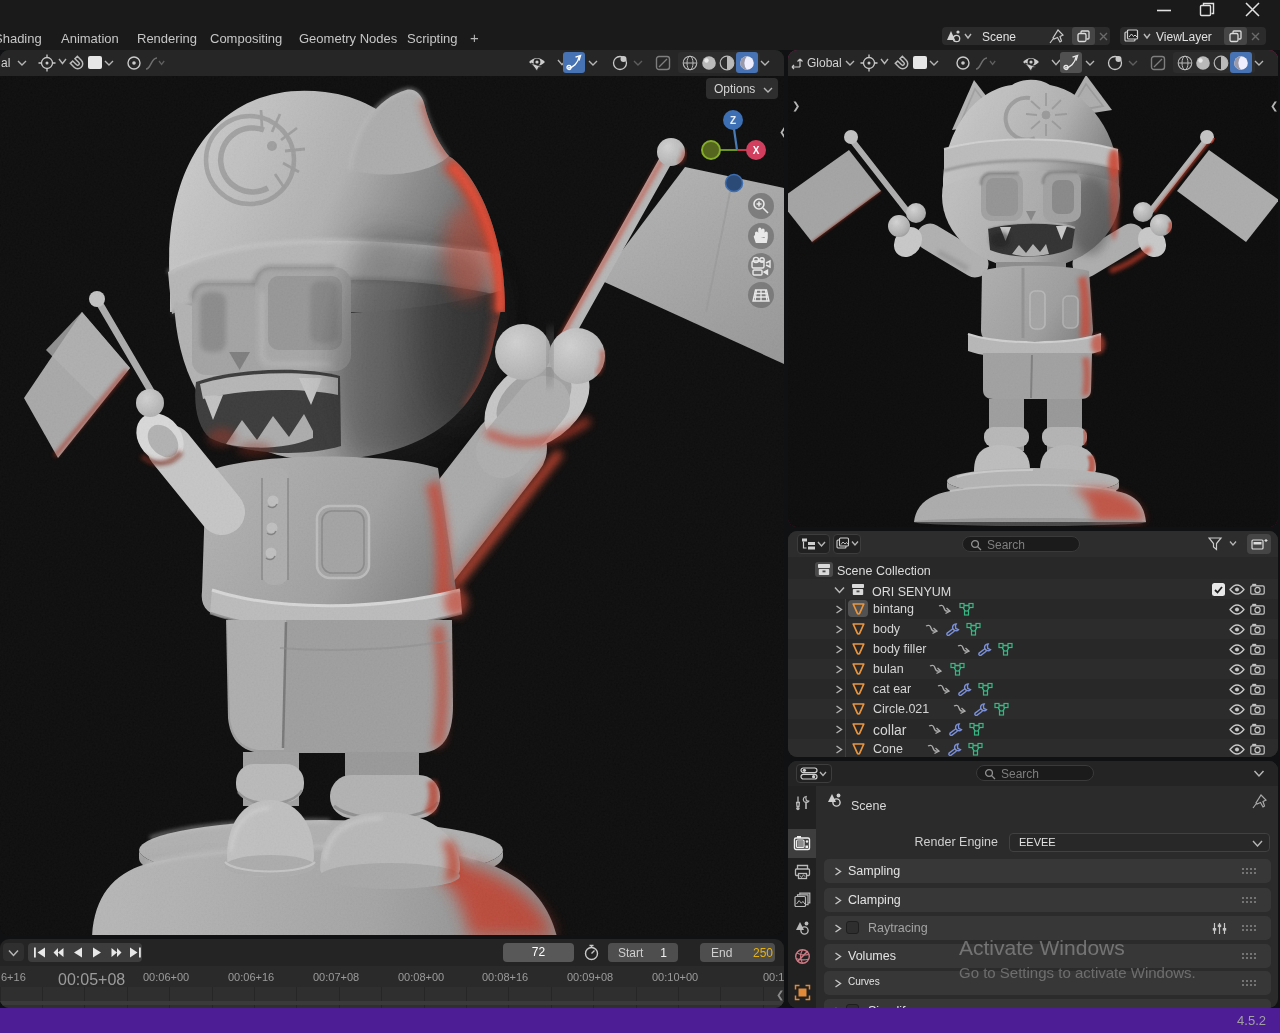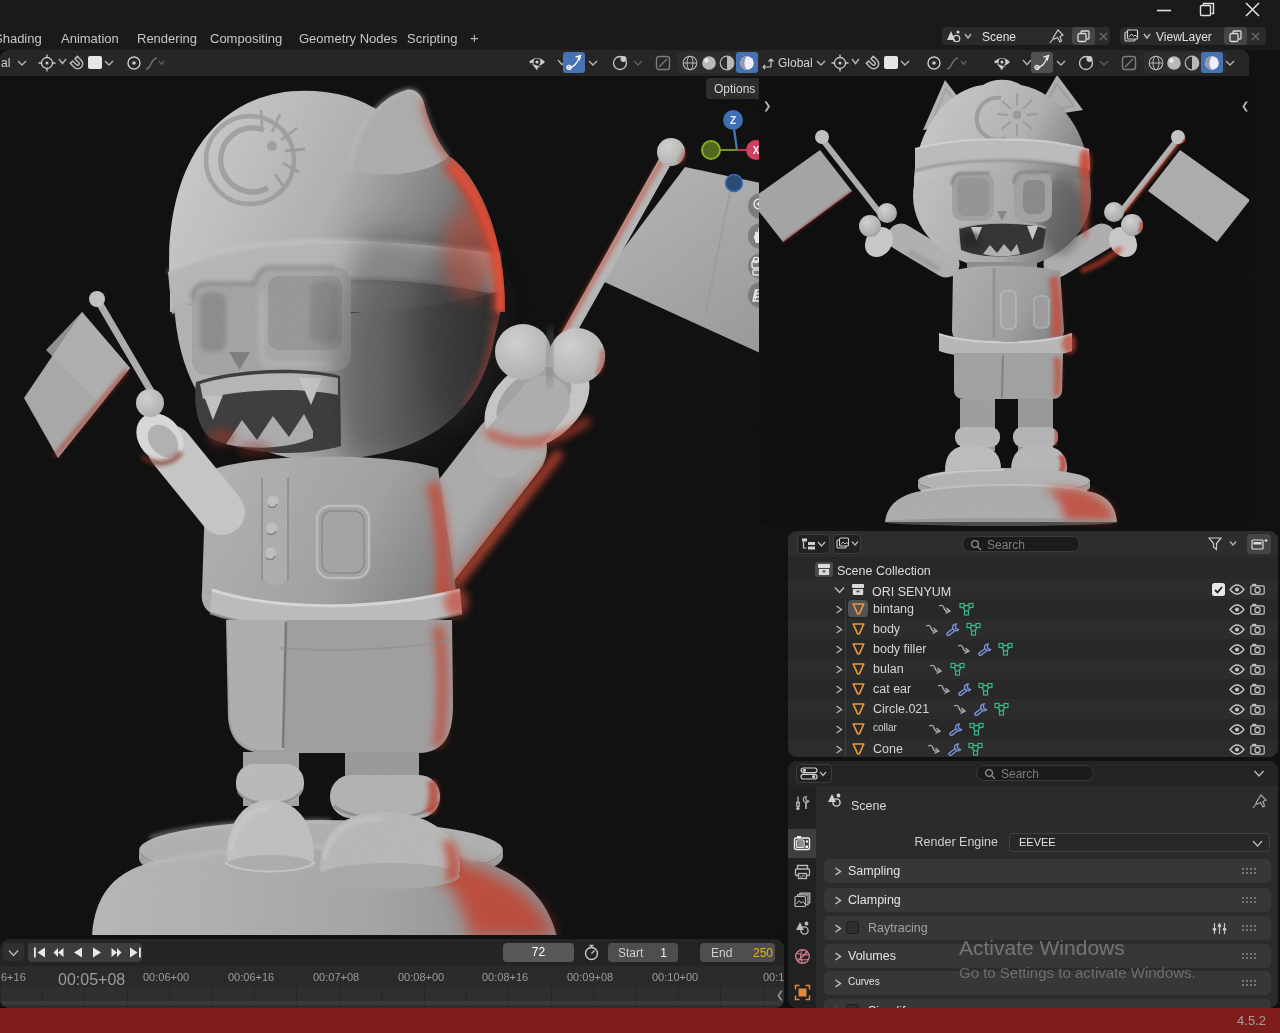--- a/index.html
+++ b/index.html
@@ -386,21 +386,21 @@
 </g>
 </svg>
     <div class="abs" style="left:706px;top:2px;width:72px;height:21px;background:#2e2e2e;border-radius:4px"></div>
     <span class="lbl" style="left:714px;top:6px;color:#d5d5d5">Options</span>
     <svg class="abs" style="left:763px;top:11px" width="10" height="7" viewBox="0 0 10 7">
         <path d="M1,1 l4,4 l4,-4" fill="none" stroke="#b5b5b5" stroke-width="1.4"></path>
       </svg>
   </div>
 </div>
 
-<div class="area" style="left:759px;top:50px;width:490px;height:477px;background:#be185d">
+<div class="area" style="left:788px;top:50px;width:490px;height:477px;background:#be185d">
   <div class="hdr">
     <svg class="abs" style="left:2px;top:6px" width="14" height="14" viewBox="0 0 14 14">
         <path d="M2,11 h8 M10,11 V3 M10,3 l-2.5,2.5 M10,3 l2.5,2.5 M2,11 l2,-2 M2,11 l2,2" fill="none" stroke="#c9c9c9" stroke-width="1.2"></path>
       </svg>
     <span class="lbl" style="left:19px;top:6px;color:#d2d2d2">Global</span>
     <svg class="abs" style="left:57px;top:10px" width="10" height="7" viewBox="0 0 10 7">
         <path d="M1,1 l4,4 l4,-4" fill="none" stroke="#b5b5b5" stroke-width="1.4"></path>
       </svg>
     <svg class="abs" style="left:72px;top:4px" width="30" height="18" viewBox="0 0 30 18">
         <circle cx="9" cy="9" r="5.5" fill="none" stroke="#c9c9c9" stroke-width="1.3"></circle>
@@ -874,21 +874,21 @@
       <rect x="1" y="1.5" width="4" height="4" fill="#282828" stroke="#37b884" stroke-width="1.2"></rect>
       <rect x="10" y="1.5" width="4" height="4" fill="#282828" stroke="#37b884" stroke-width="1.2"></rect>
       <rect x="5.5" y="9" width="4" height="4" fill="#282828" stroke="#37b884" stroke-width="1.2"></rect>
     </svg>
 <svg class="abs" style="left:47px;top:194px" width="8" height="9" viewBox="0 0 8 9">
       <path d="M1.5,1 l5,3.5 l-5,3.5" fill="none" stroke="#b0b0b0" stroke-width="1.4"></path>
     </svg>
 <svg class="abs" style="left:63px;top:191px" width="15" height="14" viewBox="0 0 15 14">
       <path d="M2.2,2 h10.6 l-4.1,9.2 a1.3,1.3 0 0 1 -2.4,0 Z" fill="none" stroke="#e8963f" stroke-width="1.7" stroke-linejoin="round"></path>
     </svg>
-<span class="lbl" style="left:85px;top:191px;color:#d5d5d5;font-size:10px">collar</span>
+<span class="lbl" style="left:85px;top:191px;color:#d5d5d5;font-size:14px">collar</span>
 <svg class="abs" style="left:140px;top:192px" width="15" height="13" viewBox="0 0 15 13">
       <path d="M1,3 q4,-2 5,2 q1,4 5,3" fill="none" stroke="#ababab" stroke-width="1.3"></path>
       <path d="M8.5,5 L12,8.2 L7.5,10.5" fill="none" stroke="#ababab" stroke-width="1.3"></path>
     </svg>
 <svg class="abs" style="left:161px;top:191px" width="14" height="14" viewBox="0 0 14 14">
       <path d="M9.5,1.5 a3.4,3.4 0 1 0 3,5.4 l-2.8,-0.8 l-0.8,-2.8 Z M6.8,6.8 L2,11.6 a1.4,1.4 0 0 0 2,2 L8.8,8.8" fill="none" stroke="#7b90d8" stroke-width="1.4" transform="rotate(8 7 7)"></path>
     </svg>
 <svg class="abs" style="left:181px;top:191px" width="15" height="14" viewBox="0 0 15 14">
       <path d="M3,3.5 h9 l-4.5,8 Z" fill="none" stroke="#37b884" stroke-width="1.4" stroke-linejoin="round"></path>
       <rect x="1" y="1.5" width="4" height="4" fill="#282828" stroke="#37b884" stroke-width="1.2"></rect>
@@ -1172,18 +1172,18 @@
     <div class="abs" style="left:550.7px;top:48px;width:1px;height:21px;background:#262626"></div>
     <div class="abs" style="left:593.1px;top:48px;width:1px;height:21px;background:#262626"></div>
     <div class="abs" style="left:635.5px;top:48px;width:1px;height:21px;background:#262626"></div>
     <div class="abs" style="left:677.9px;top:48px;width:1px;height:21px;background:#262626"></div>
     <div class="abs" style="left:720.3px;top:48px;width:1px;height:21px;background:#262626"></div>
     <div class="abs" style="left:762.7px;top:48px;width:1px;height:21px;background:#262626"></div>
 <div class="abs" style="left:0;top:62px;width:784px;height:4px;background:#3a3a3a"></div>
 <span class="lbl" style="left:776px;top:50px;color:#8a8a8a;font-size:10px">❮</span>
 </div>
 
-<div class="abs" style="left:0;top:1008px;width:1280px;height:25px;background:#7f1d1d">
+<div class="abs" style="left:0;top:1008px;width:1280px;height:25px;background:#4c1d95">
   <span class="lbl" style="right:14px;top:5px;color:#a0a0a0;font-size:13px">4.5.2</span>
 </div>
 
 <div class="abs" style="left:959px;top:936px;font-size:21px;color:rgba(200,200,200,0.42);z-index:50">Activate Windows</div>
 <div class="abs" style="left:959px;top:964px;font-size:15px;color:rgba(200,200,200,0.38);z-index:50">Go to Settings to activate Windows.</div>
 
 </body></html>

